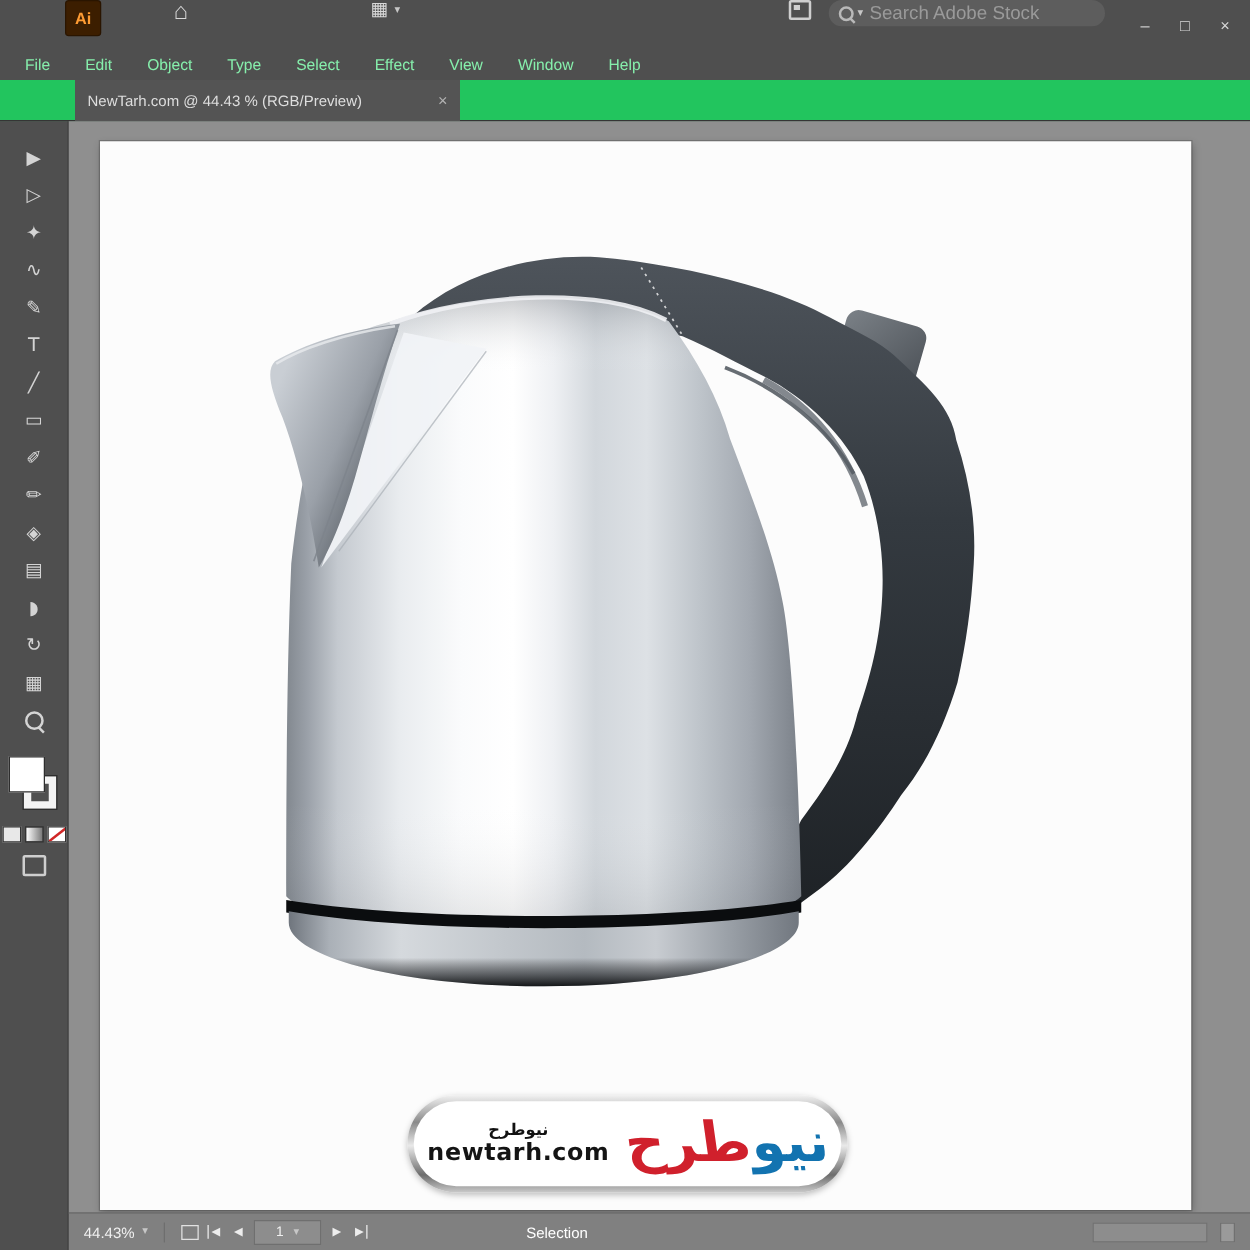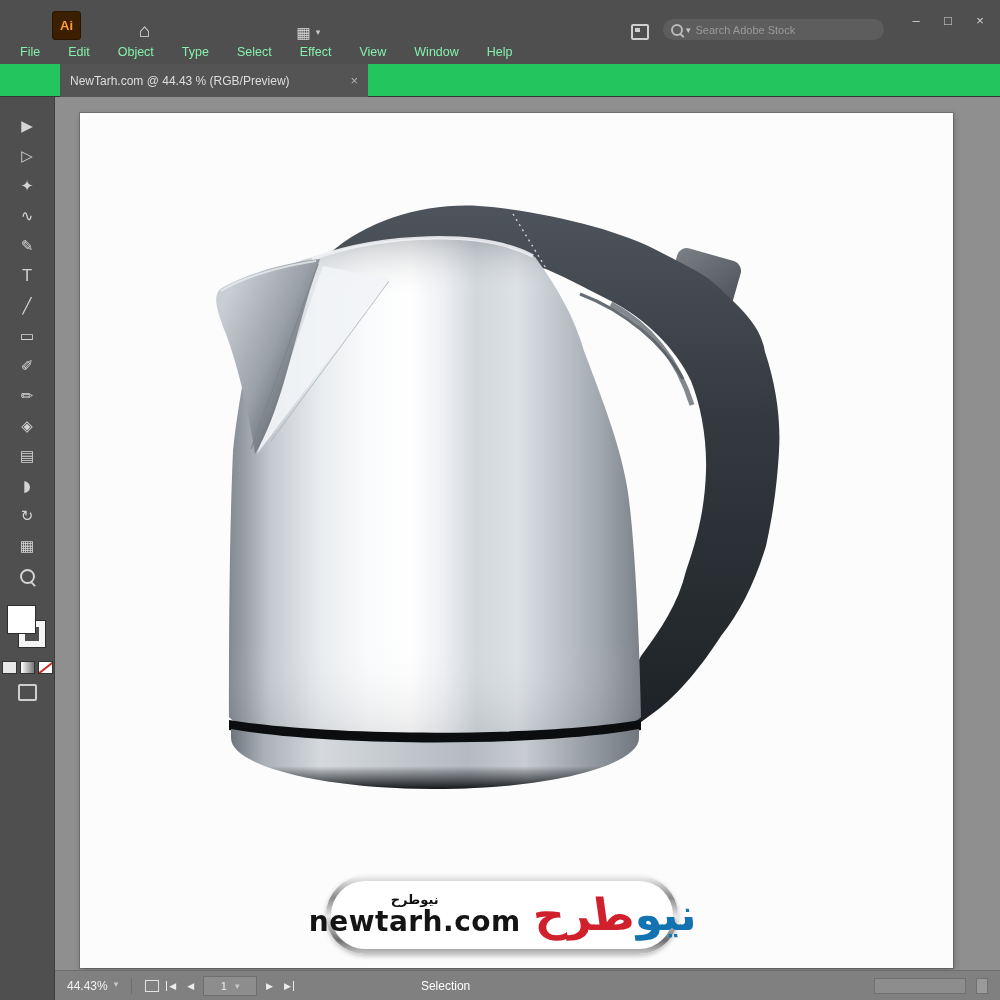--- a/index.html
+++ b/index.html
@@ -1,36 +1,36 @@
 <!DOCTYPE html>
 <html><head>
 <meta charset="utf-8">
 <style>
   html,body{margin:0;padding:0;}
   body{width:1000px;height:1000px;position:relative;overflow:hidden;
        font-family:"Liberation Sans","DejaVu Sans",sans-serif;background:#4f4f4f;}
   .abs{position:absolute;}
 
   
-  #titlebar{left:0;top:0;width:1000px;height:40px;background:#4f4f4f;display:flex;align-items:flex-end;}
+  #titlebar{left:0;top:0;width:1000px;height:40px;background:#4f4f4f;display:flex;align-items:flex-start;}
   .ai-logo{margin-left:52px;width:27px;height:27px;background:#3c1e00;border:1px solid #2a1500;
            border-radius:3px;color:#ff9c33;font-weight:bold;font-size:13px;display:flex;
            align-items:center;justify-content:center;}
   .tb-icon{color:#d9d9d9;font-size:17px;line-height:1;}
   .home{margin-left:58px;font-size:19px;}
   .workspace{margin-left:146px;font-size:15px;display:flex;align-items:center;gap:5px;}
   .caret{font-size:9px;color:#c7c7c7;}
   .arrange{margin-left:auto;width:14px;height:12px;border:2px solid #cfcfcf;border-radius:2px;position:relative;}
   .arrange::after{content:"";position:absolute;left:2px;top:2px;width:5px;height:4px;background:#cfcfcf;}
   .searchbox{margin-left:14px;width:205px;height:21px;background:#5d5d5d;border-radius:11px;
              display:flex;align-items:center;padding:0 8px;gap:3px;}
   .mag{width:8px;height:8px;border:2px solid #b9b9b9;border-radius:50%;position:relative;flex:none;}
   .mag::after{content:"";position:absolute;width:2px;height:5px;background:#b9b9b9;
               left:8px;top:7px;transform:rotate(-45deg);}
-  .searchbox input{background:transparent;border:none;outline:none;color:#bdbdbd;font-size:11px;width:150px;
+  .searchbox input{background:transparent;border:none;outline:none;color:#bdbdbd;font-size:15px;width:150px;
                    font-family:"Liberation Sans",sans-serif;}
   .searchbox input::placeholder{color:#9a9a9a;}
   .winbtns{display:flex;margin-left:16px;margin-right:4px;}
   .winbtn{width:32px;height:40px;display:flex;align-items:center;justify-content:center;
           color:#d6d6d6;font-size:13px;}
 
   
   #menubar{left:0;top:40px;width:1000px;height:24px;background:#4f4f4f;display:flex;align-items:center;
            padding-left:6px;box-sizing:border-box;}
   .menu-item{padding:0 14px;color:#86efac;font-size:12.5px;line-height:24px;}
@@ -75,21 +75,21 @@
   #watermark{left:246px;top:763px;width:352px;height:78px;border-radius:40px;
              background:linear-gradient(180deg,#f2f2f2 0%,#8a8a8a 28%,#e9e9e9 52%,#6d6d6d 82%,#c9c9c9 100%);
              padding:5px;box-sizing:border-box;box-shadow:0 2px 5px rgba(0,0,0,.25);}
   #watermark .inner{width:100%;height:100%;background:#ffffff;border-radius:34px;display:flex;
                     direction:rtl;align-items:center;justify-content:center;gap:12px;
                     font-family:"DejaVu Sans",sans-serif;}
   .wm-logo{font-size:44px;font-weight:bold;line-height:1;transform:skewX(8deg);letter-spacing:-2px;}
   .wm-texts{text-align:center;color:#111;direction:rtl;}
   .wm-line1{font-size:13px;font-weight:bold;line-height:1.2;}
   .wm-line2{font-size:13px;font-weight:bold;line-height:1.25;}
-  .wm-site{direction:ltr;font-size:28px;font-weight:800;letter-spacing:.5px;line-height:1.1;
+  .wm-site{direction:ltr;font-size:19px;font-weight:800;letter-spacing:.5px;line-height:1.1;
            font-family:"DejaVu Sans",sans-serif;color:#141414;}
 
   
   #statusbar{left:55px;top:970px;width:945px;height:30px;background:#808080;border-top:1px solid #6d6d6d;
              box-sizing:border-box;display:flex;align-items:center;padding:0 12px;gap:7px;
              color:#f0f0f0;font-size:12px;}
   .sb-zoom{display:flex;gap:6px;}
   .sb-sep{width:1px;height:16px;background:#6e6e6e;margin:0 6px;}
   .sb-grid{width:12px;height:10px;border:1.5px solid #e2e2e2;position:relative;}
   .sb-navbtn{color:#ededed;font-size:9px;padding:0 2px;}

